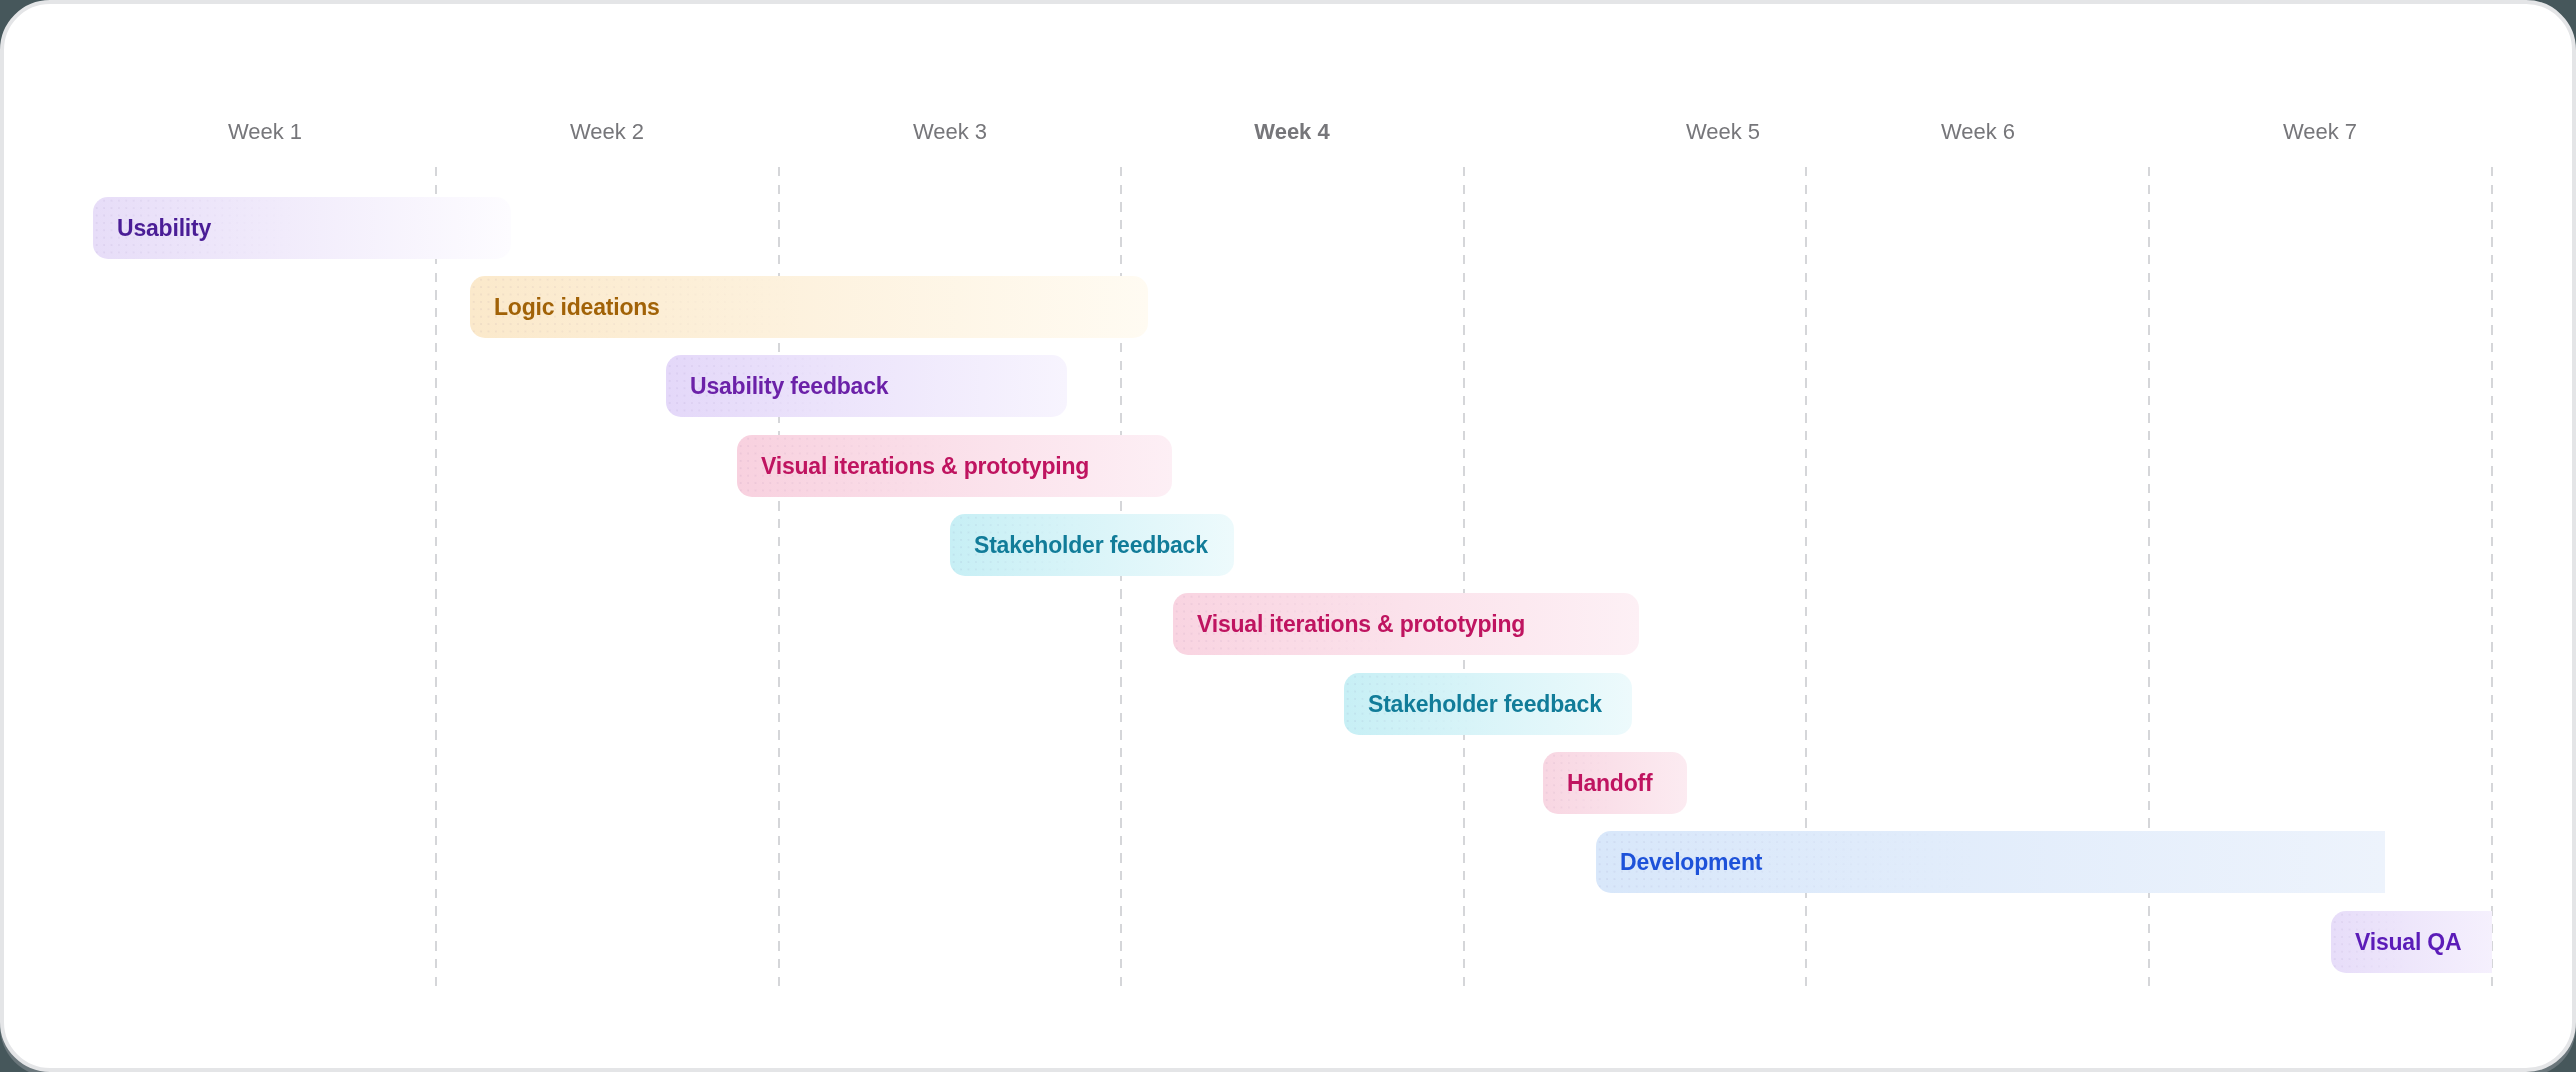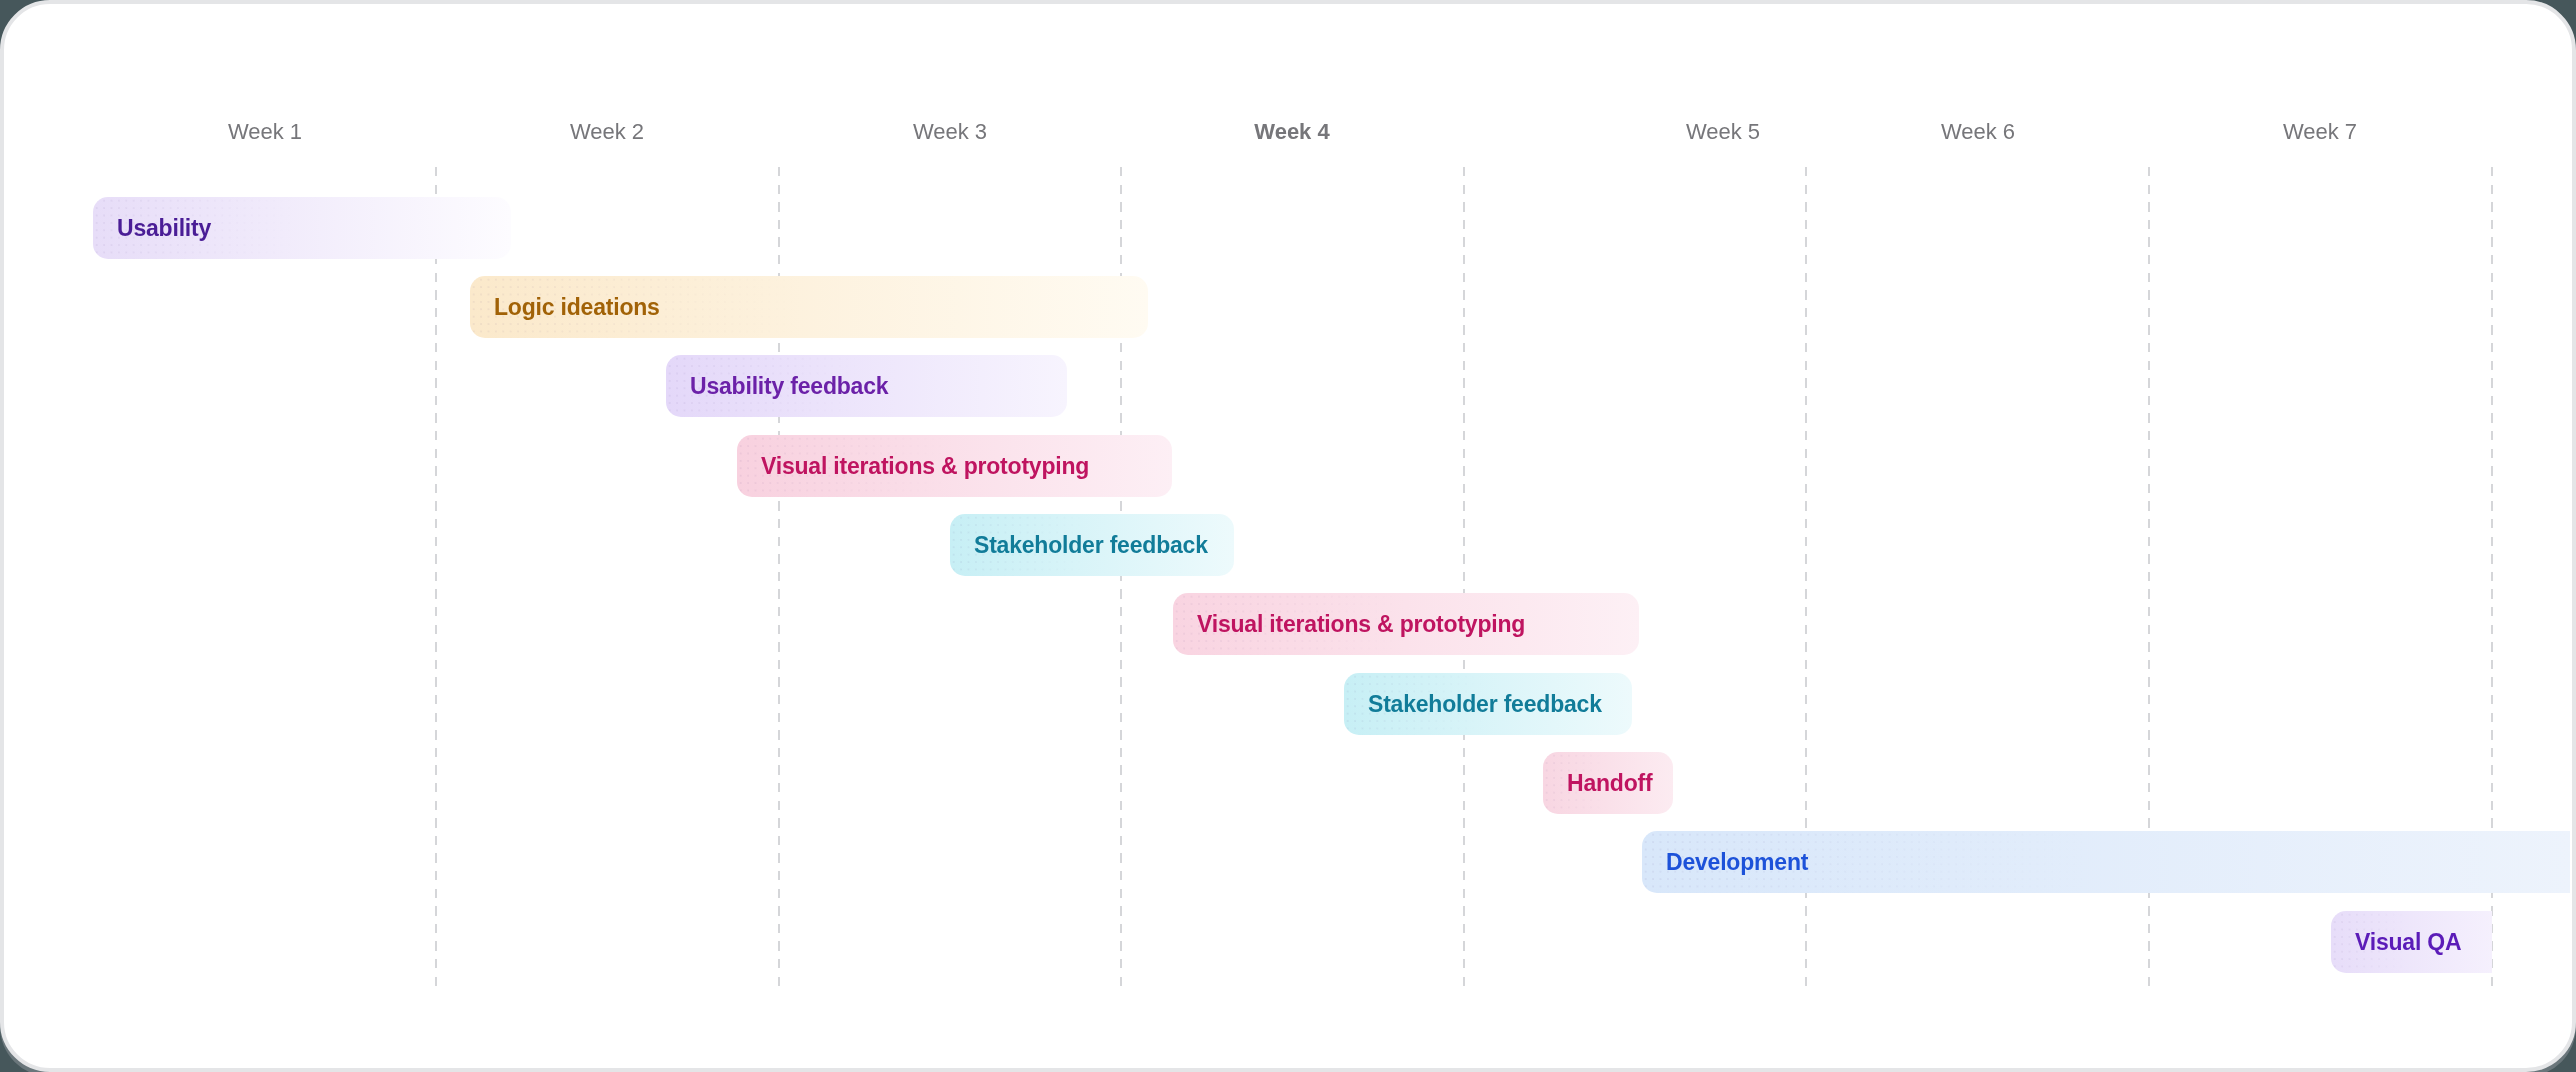--- a/index.html
+++ b/index.html
@@ -110,24 +110,24 @@
         </div>
         <div class="task-bar" style="left: 946px; width: 284px; top: 510px; background: linear-gradient(90deg, rgb(199, 239, 245), rgb(237, 250, 252));">
           <span class="task-label" style="color: rgb(17, 124, 153);">Stakeholder feedback</span>
         </div>
         <div class="task-bar" style="left: 1169px; width: 466px; top: 589px; background: linear-gradient(90deg, rgb(249, 212, 225), rgb(253, 240, 245));">
           <span class="task-label" style="color: rgb(191, 20, 96);">Visual iterations &amp; prototyping</span>
         </div>
         <div class="task-bar" style="left: 1340px; width: 288px; top: 669px; background: linear-gradient(90deg, rgb(199, 239, 245), rgb(237, 250, 252));">
           <span class="task-label" style="color: rgb(17, 124, 153);">Stakeholder feedback</span>
         </div>
-        <div class="task-bar" style="left: 1539px; width: 130px; top: 748px; background: linear-gradient(90deg, rgb(248, 214, 226), rgb(252, 235, 241));">
+        <div class="task-bar" style="left: 1539px; width: 144px; top: 748px; background: linear-gradient(90deg, rgb(248, 214, 226), rgb(252, 235, 241));">
           <span class="task-label" style="color: rgb(191, 20, 96);">Handoff</span>
         </div>
-        <div class="task-bar flat-right" style="left: 1638px; width: 928px; top: 827px; background: linear-gradient(90deg, rgb(216, 231, 250), rgb(237, 243, 252)); align-items: center;">
+        <div class="task-bar flat-right" style="left: 1592px; width: 789px; top: 827px; background: linear-gradient(90deg, rgb(216, 231, 250), rgb(237, 243, 252)); align-items: center;">
           <span class="task-label" style="color: rgb(29, 82, 217);">Development</span>
         </div>
         <div class="task-bar flat-right" style="left: 2327px; width: 161px; top: 907px; background: linear-gradient(90deg, rgb(231, 221, 249), rgb(245, 240, 253));">
           <span class="task-label" style="color: rgb(91, 28, 184);">Visual QA</span>
         </div>
       </div>
   </div>
 </div>
 
 

